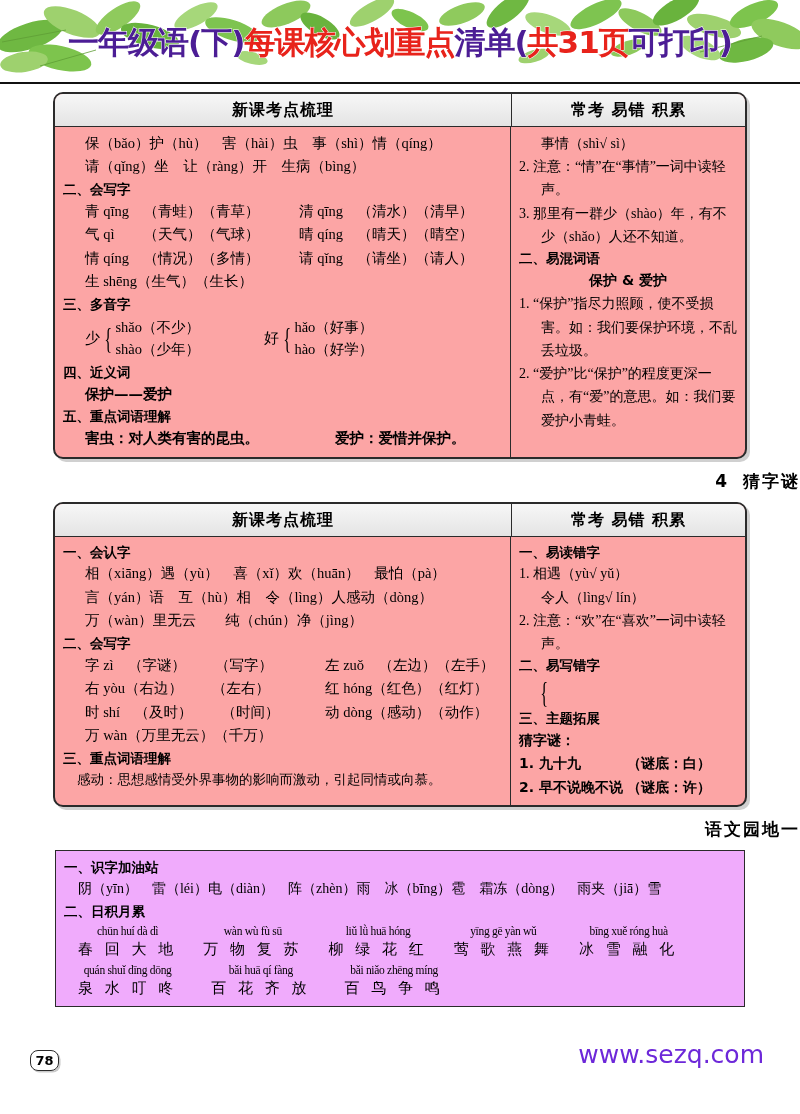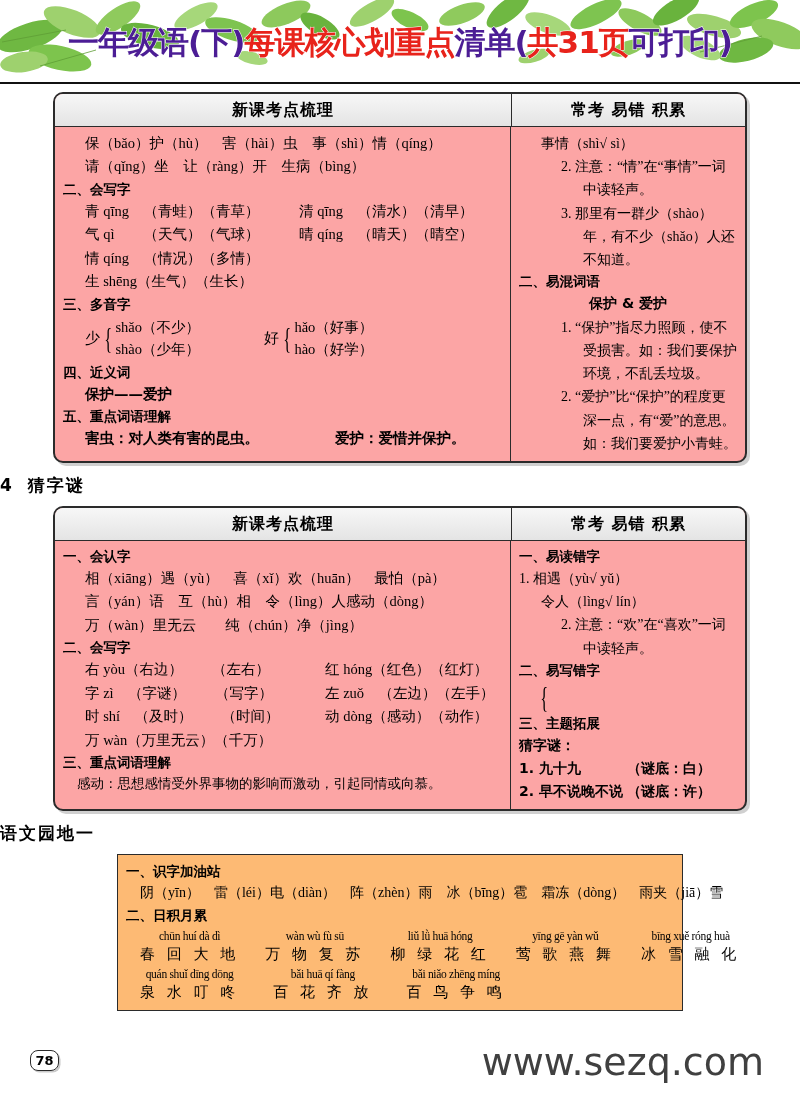--- a/index.html
+++ b/index.html
@@ -125,21 +125,20 @@
   .rt{
     font-size:14px;
     line-height:1.66;
     margin:0;
     white-space:nowrap;
   }
   .rt.hang{
     padding-left:22px;
     text-indent:-22px;
     white-space:normal;
-    margin-left:42px;
   }
   .ctr{text-align:center;}
   .bold{font-family:"DejaVu Sans","Liberation Sans",sans-serif;font-weight:bold;}
 
   
   .poly{
     display:inline-flex;
     align-items:center;
     vertical-align:middle;
   }
@@ -163,37 +162,37 @@
     margin:1px 0 1px;
   }
 
   
   .wgrid{display:flex;padding-left:22px;}
   .wgrid .wc{white-space:nowrap;}
   .wgrid .c1{flex:0 0 214px;}
 
   
   .sect-title{
-    text-align:left;
+    text-align:right;
     font-family:"DejaVu Sans","Liberation Sans",sans-serif;
     font-weight:bold;
     font-size:17px;
     letter-spacing:2px;
     margin:11px 0 9px;
     position:relative;z-index:2;
   }
   .sect-title .num{margin-right:14px;}
 
   
   .card-sq{
     position:relative;
     margin:4px auto;
-    width:566px;
+    width:690px;
     border:1.5px solid #2b2b2b;
-    background:#fdba74;
+    background:#f0abfc;
     padding:6px 8px 8px;
     box-sizing:border-box;
     z-index:1;
   }
 
   
   .idiom-row{
     display:flex;
     padding-left:14px;
     margin-top:3px;
@@ -226,22 +225,22 @@
     font-weight:bold;
     font-size:13px;
     text-align:center;
     line-height:19px;
     box-shadow:1.5px 1.5px 0 rgba(150,150,150,.5);
   }
   .watermark{
     position:absolute;
     right:36px;top:1040px;
     font-family:"DejaVu Sans","Liberation Sans",sans-serif;
-    font-size:38px;
-    color:#404040;
+    font-size:25px;
+    color:#6d28d9;
     letter-spacing:0px;
   }
 </style>
 </head>
 <body>
 
 <div class="banner">
   <svg class="leaves" viewBox="0 0 800 84" preserveAspectRatio="none">
     <g fill="#86c457">
       <ellipse cx="30" cy="36" rx="34" ry="13" transform="rotate(-18 30 36)" fill="#6fb842"></ellipse>
@@ -304,20 +303,21 @@
         <div class="wgrid">
           <span class="wc c1 ln">青 qīng　（青蛙）（青草）</span>
           <span class="wc ln">清 qīng　（清水）（清早）</span>
         </div>
         <div class="wgrid">
           <span class="wc c1 ln">气 qì　　（天气）（气球）</span>
           <span class="wc ln">晴 qíng　（晴天）（晴空）</span>
         </div>
         <div class="wgrid">
           <span class="wc c1 ln">情 qíng　（情况）（多情）</span>
+          <span class="wc ln">请 qǐng　（请坐）（请人）</span>
         </div>
         <div class="wgrid">
           <span class="wc c1 ln">生 shēng（生气）（生长）</span>
           <span class="wc ln"></span>
         </div>
 
         <p class="sec">三、多音字</p>
 
         <div class="poly-row">
           <span class="poly">
@@ -372,26 +372,26 @@
     <div class="card-body">
 
       <div class="col-left">
         <p class="sec">一、会认字</p>
         <p class="ln ind">相（xiāng）遇（yù）　喜（xǐ）欢（huān）　最怕（pà）</p>
         <p class="ln ind">言（yán）语　互（hù）相　令（lìng）人感动（dòng）</p>
         <p class="ln ind">万（wàn）里无云　　纯（chún）净（jìng）</p>
         <p class="sec">二、会写字</p>
 
         <div class="wgrid">
+          <span class="wc c1 ln" style="flex:0 0 240px">字 zì　（字谜）　　（写字）</span>
+          <span class="wc ln">左 zuǒ　（左边）（左手）</span>
+        </div>
+        <div class="wgrid">
           <span class="wc c1 ln" style="flex:0 0 240px">右 yòu（右边）　　（左右）</span>
           <span class="wc ln">红 hóng（红色）（红灯）</span>
-        </div>
-        <div class="wgrid">
-          <span class="wc c1 ln" style="flex:0 0 240px">字 zì　（字谜）　　（写字）</span>
-          <span class="wc ln">左 zuǒ　（左边）（左手）</span>
         </div>
         <div class="wgrid">
           <span class="wc c1 ln" style="flex:0 0 240px">时 shí　（及时）　　（时间）</span>
           <span class="wc ln">动 dòng（感动）（动作）</span>
         </div>
         <div class="wgrid">
           <span class="wc c1 ln" style="flex:0 0 240px">万 wàn（万里无云）（千万）</span>
           <span class="wc ln"></span>
         </div>
 

